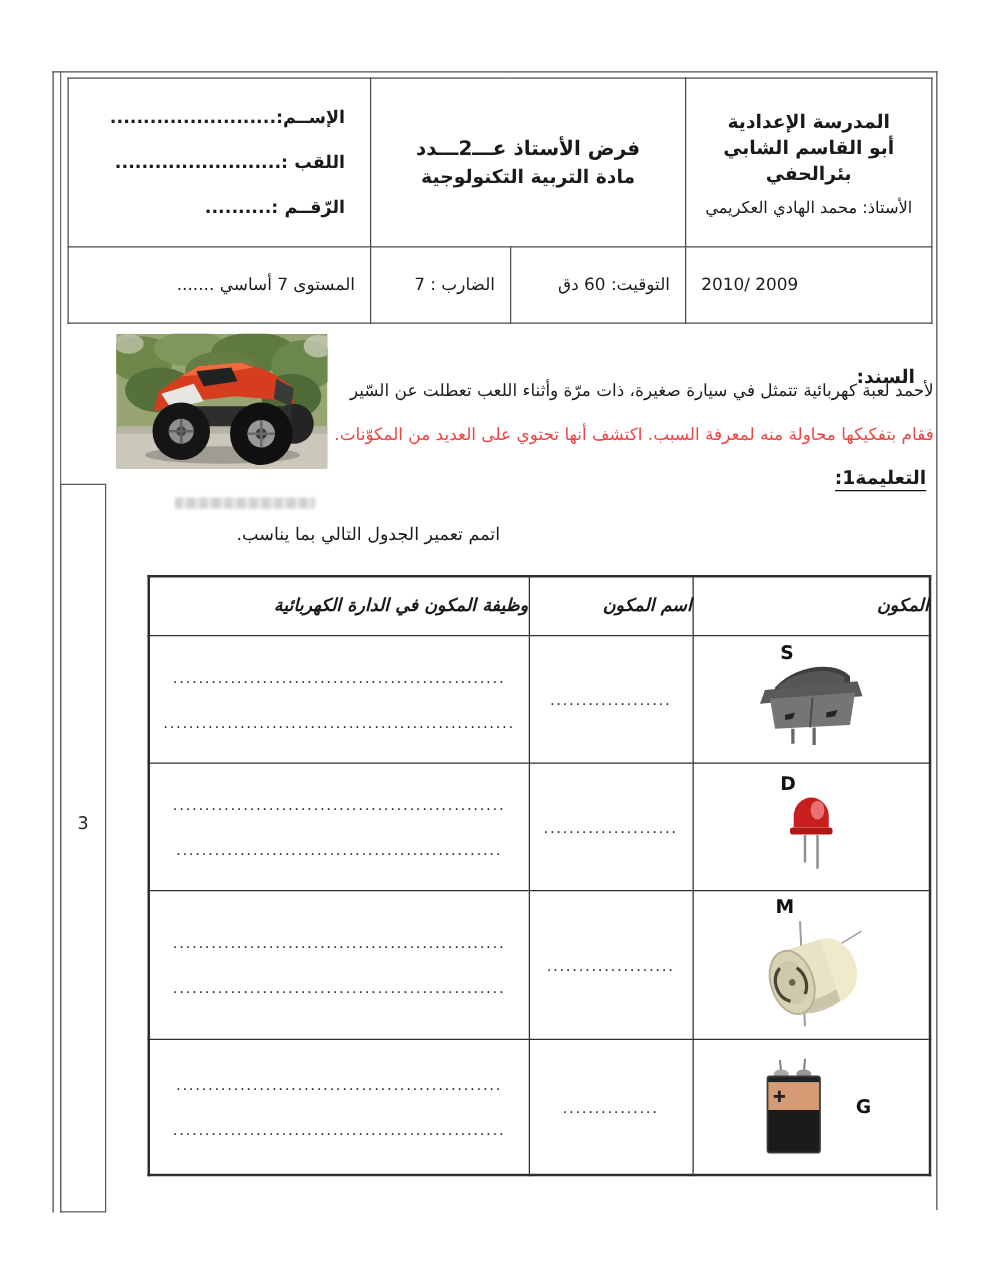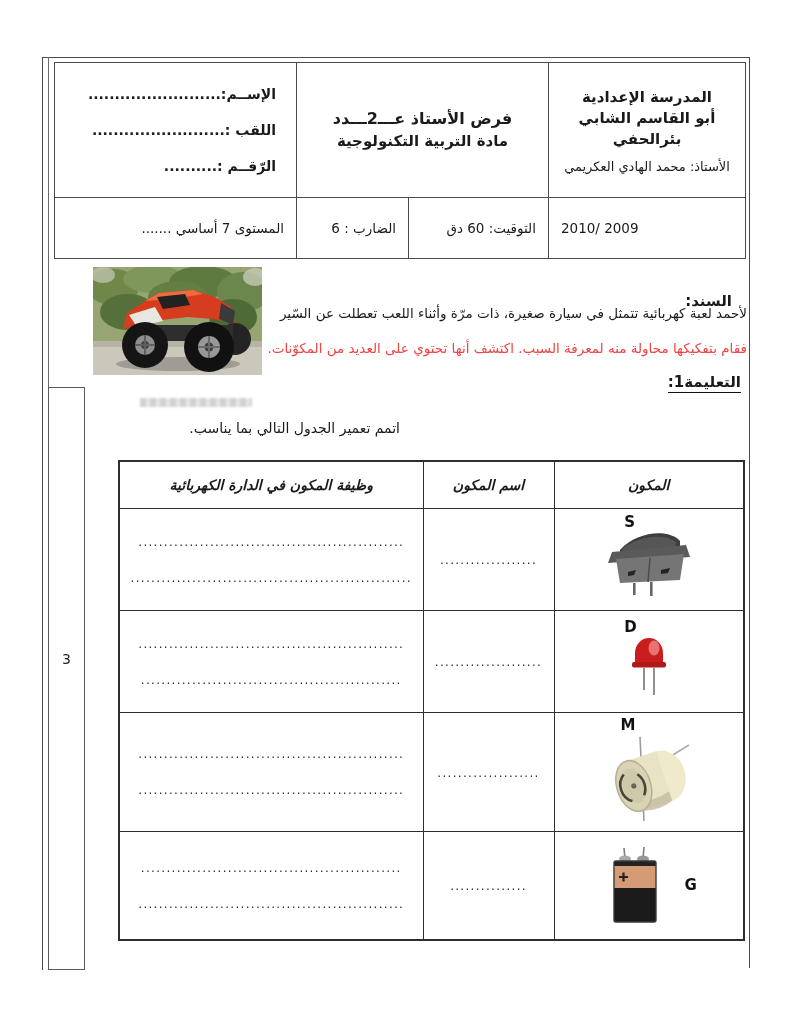--- a/index.html
+++ b/index.html
@@ -45,21 +45,21 @@
   .support-title{top:292px;right:59px;font-size:15px;font-weight:bold;}
   .para-1{top:305px;right:44px;font-size:13.5px;color:#1c1c1c;white-space:nowrap;}
   .para-2{top:340px;right:44px;font-size:13.5px;color:#ef4444;white-space:nowrap;}
   .instr-title{top:373px;right:50px;font-size:15px;font-weight:bold;border-bottom:1.5px solid #111;padding-bottom:1px;}
   .instr-text{top:420px;right:391px;font-size:14px;white-space:nowrap;}
 
   
   .main-table{left:118px;top:460px;}
   .main-table table{border-collapse:collapse;table-layout:fixed;width:625px;direction:rtl;border:2px solid #2e2e2e;}
   .main-table td{border:1.6px solid #2e2e2e;padding:0;vertical-align:middle;}
-  .mt-head td{height:46px;text-align:center;font-weight:bold;font-style:italic;font-size:14px;}
+  .mt-head td{height:46px;font-weight:bold;font-style:italic;font-size:14px;}
   .row-s td{height:101px;}
   .row-d td{height:101px;}
   .row-m td{height:118px;}
   .row-g td{height:107px;}
   .comp-cell{position:relative;}
   .comp-inner{position:relative;width:100%;height:100%;display:flex;justify-content:center;align-items:flex-start;}
   .comp-label{position:absolute;font-weight:bold;font-size:15px;color:#111;}
   .lbl-s{left:37%;top:4px;}
   .lbl-d{left:37%;top:7px;}
   .lbl-m{left:35%;top:3px;}
@@ -102,21 +102,21 @@
       </td>
       <td class="student-cell rtl">
         <div class="line">الإســم:.........................</div>
         <div class="line">اللقب :.........................</div>
         <div class="line">الرّقــم :..........</div>
       </td>
     </tr>
     <tr class="hrow-bottom">
       <td class="year-cell"><span dir="ltr">2010/ 2009</span></td>
       <td class="rtl">التوقيت: 60 دق</td>
-      <td class="rtl">الضارب : 6</td>
+      <td class="rtl">الضارب : 7</td>
       <td class="rtl">المستوى 7 أساسي .......</td>
     </tr>
   </tbody>
     </table>
 </div>
 
 <div class="abs side-box">
   <span class="side-num">3</span>
 </div>
 

